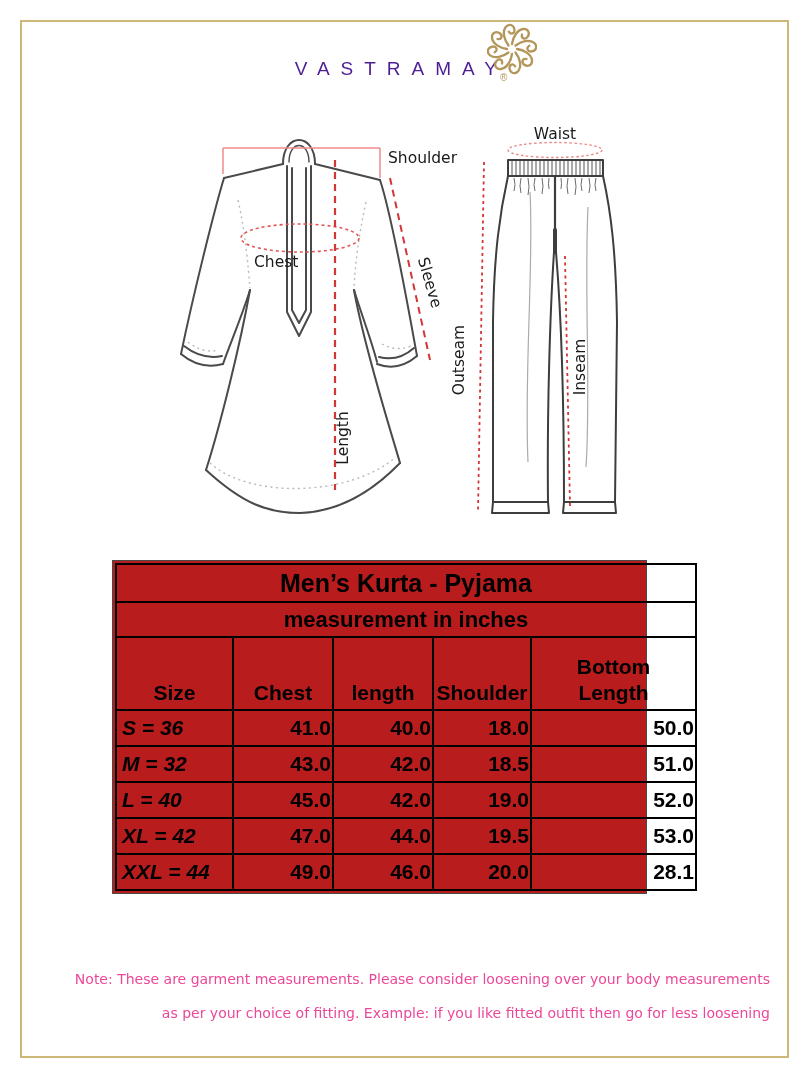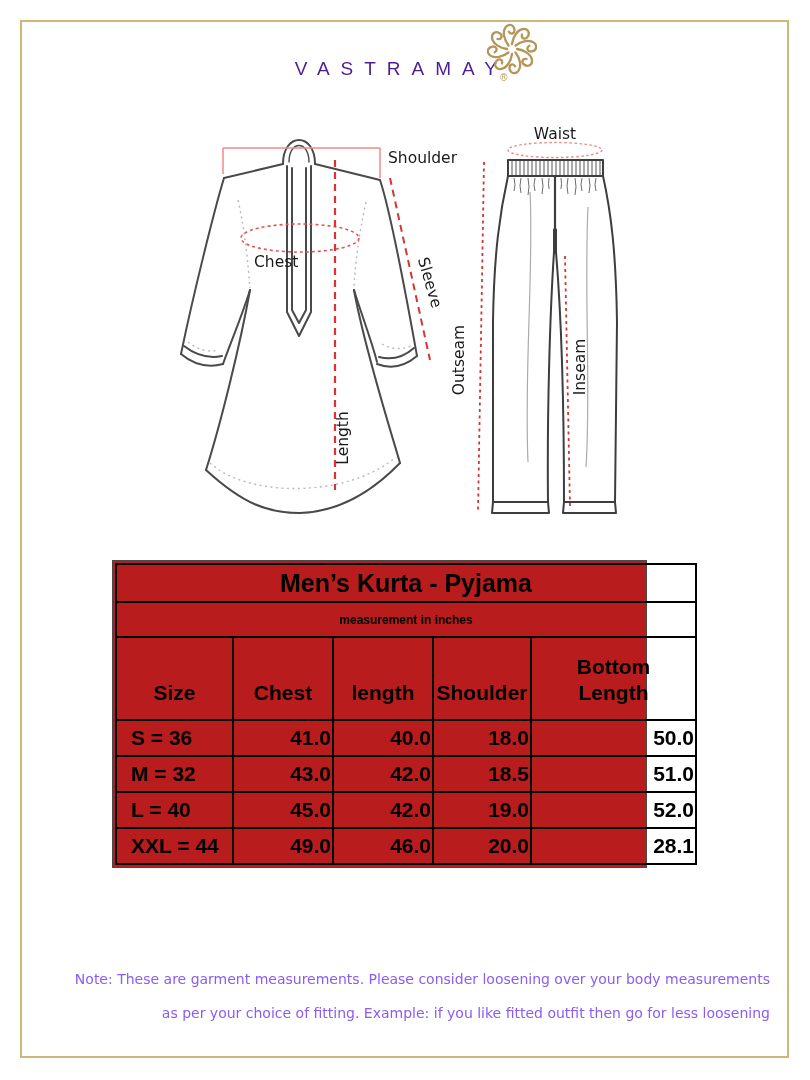--- a/index.html
+++ b/index.html
@@ -25,33 +25,33 @@
   .pyjama-svg{position:absolute;left:438px;top:112px;}
   .diag-label{font-family:"DejaVu Sans","Liberation Sans",sans-serif;font-size:15.5px;fill:#1a1a1a;}
   
   .table-wrap{
     position:absolute;left:112px;top:560px;width:535px;
     border:1px solid #4a4a4a;padding:2px;background:#b91c1c;box-sizing:border-box;
   }
   table{border-collapse:collapse;width:100%;table-layout:fixed;}
   td,th{border:2px solid #000;overflow:hidden;}
   .title-row td{font-size:25px;font-weight:bold;text-align:center;height:34px;}
-  .subtitle-row td{font-size:12px;font-weight:bold;text-align:center;height:31px;}
+  .subtitle-row td{font-size:22px;font-weight:bold;text-align:center;height:31px;}
   .header-row th{
     font-size:21px;font-weight:bold;text-align:center;vertical-align:bottom;
-    height:67px;padding-bottom:13px;line-height:1.25;
+    height:67px;padding-bottom:3px;line-height:1.25;
   }
   .wrap2{display:inline-block;max-width:112px;}
   tbody td{font-size:21px;font-weight:bold;text-align:right;height:32px;}
-  td.size-cell{text-align:left;padding-left:14px;}
+  td.size-cell{text-align:left;padding-left:5px;font-style:italic;}
   
   .note{
     position:absolute;left:38px;right:40px;top:962px;
     font-family:"DejaVu Sans","Liberation Sans",sans-serif;
-    font-size:14px;line-height:34px;text-align:right;color:#8b5cf6;
+    font-size:14px;line-height:34px;text-align:right;color:#ec4899;
   }
 </style>
 </head>
 <body>
 
 <div class="gold-frame"></div>
 
 <header class="logo">
   <div class="logo-inner">
     <span class="logo-text">VASTRAMAY</span><span class="logo-reg">®</span>
@@ -207,20 +207,27 @@
         <td>51.0</td>
       </tr>
       <tr>
         <td class="size-cell">L = 40</td>
         <td>45.0</td>
         <td>42.0</td>
         <td>19.0</td>
         <td>52.0</td>
       </tr>
       <tr>
+        <td class="size-cell">XL = 42</td>
+        <td>47.0</td>
+        <td>44.0</td>
+        <td>19.5</td>
+        <td>53.0</td>
+      </tr>
+      <tr>
         <td class="size-cell">XXL = 44</td>
         <td>49.0</td>
         <td>46.0</td>
         <td>20.0</td>
         <td>28.1</td>
       </tr>
     </tbody>
   </table>
 </div>
 

